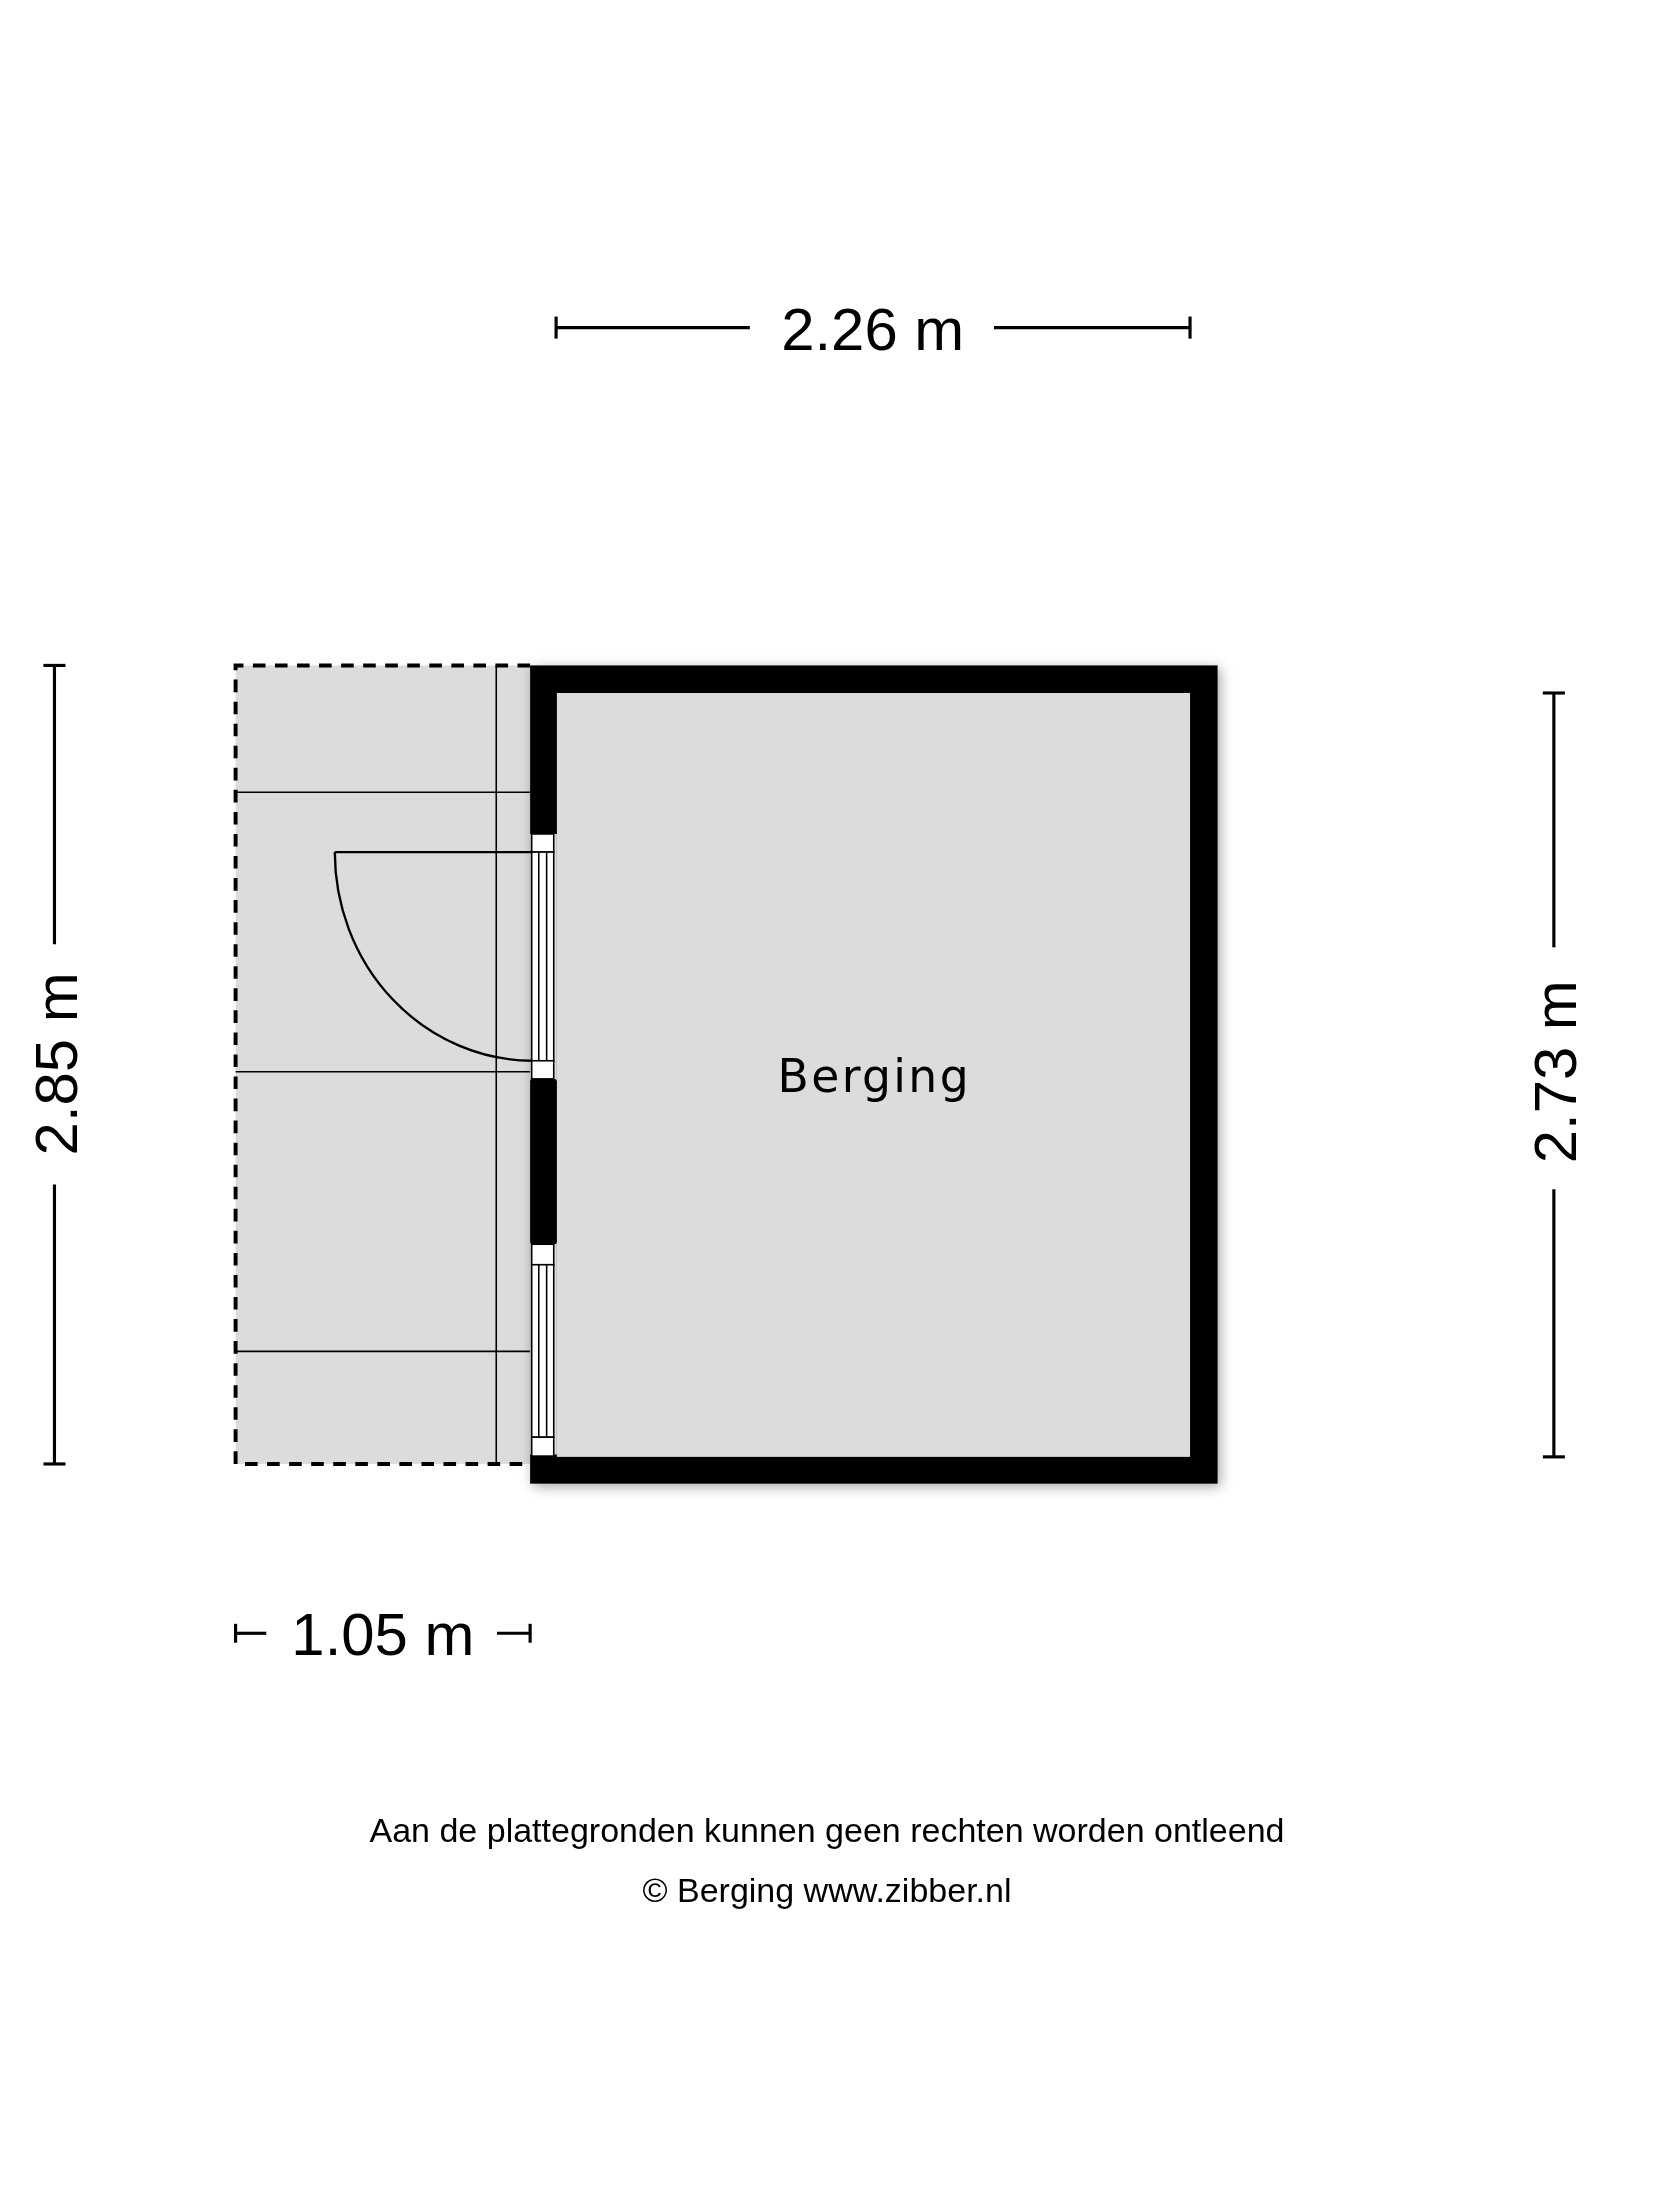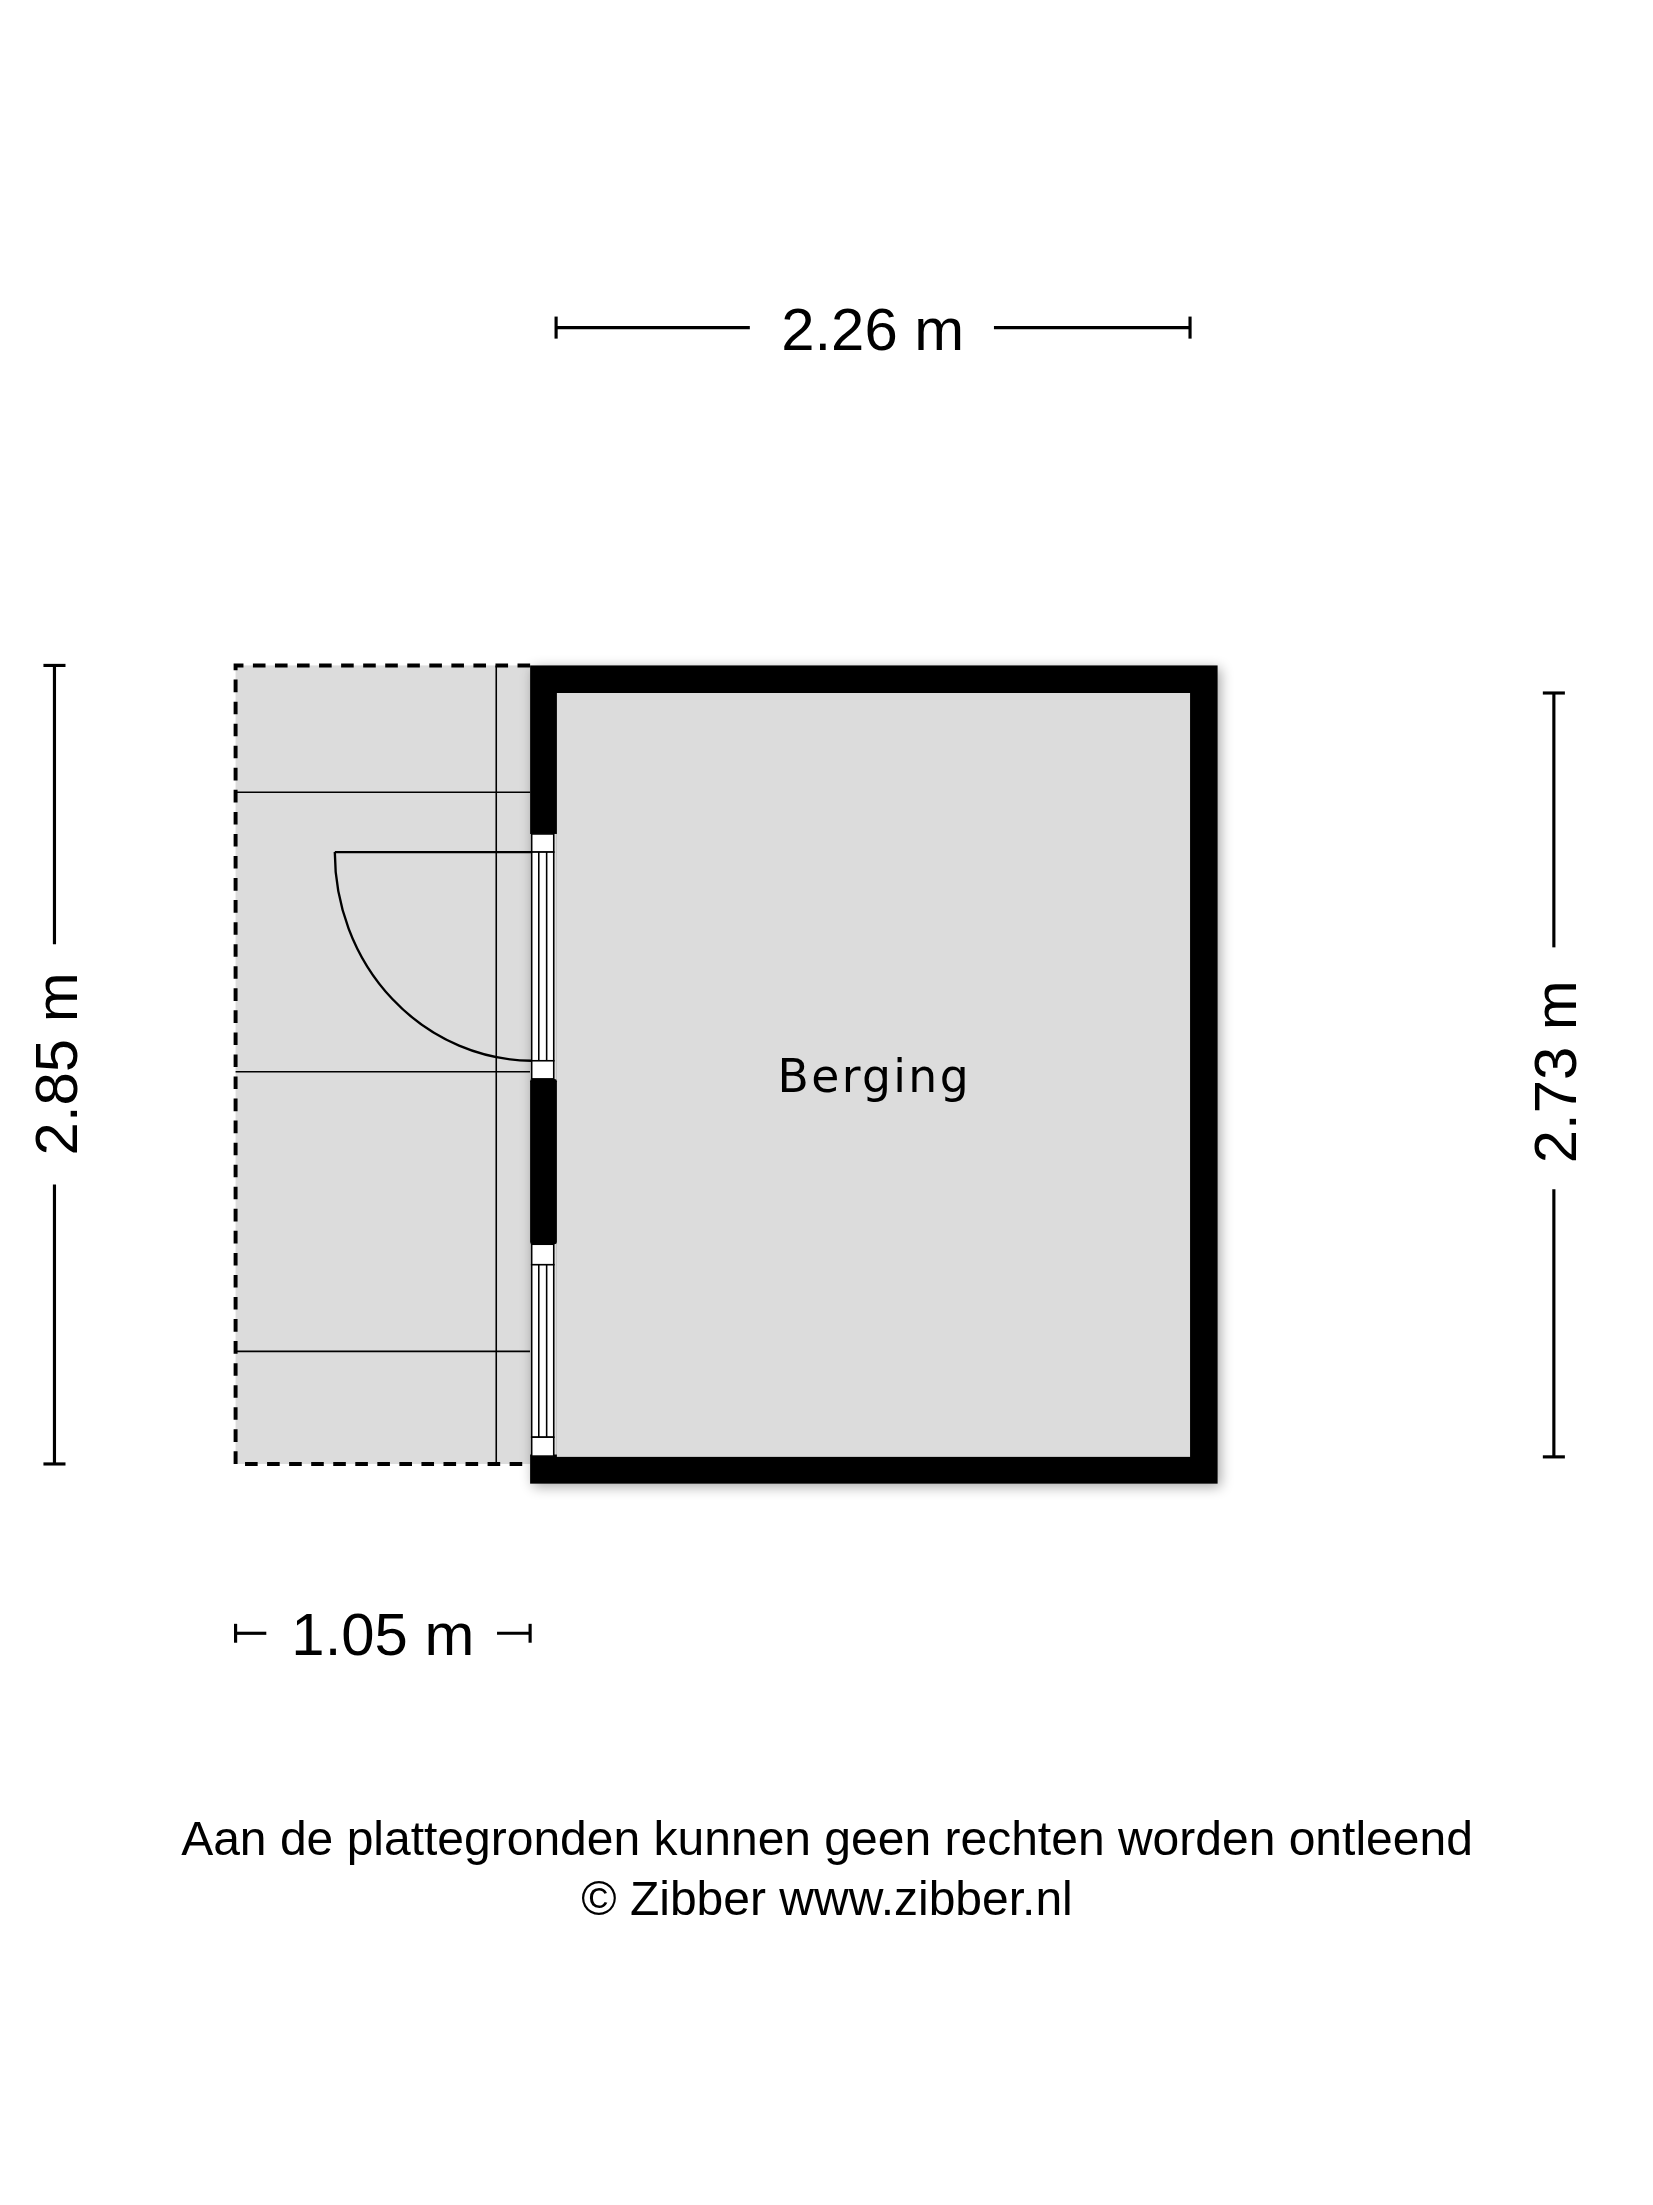--- a/index.html
+++ b/index.html
@@ -2,21 +2,21 @@
 <html style="font-size:12.6px"><head>
 <meta charset="utf-8">
 <style>
   html, body { margin: 0; padding: 0; background: #ffffff; }
   body { width: 1654px; height: 2205px; position: relative; overflow: hidden;
          font-family: "Liberation Sans", sans-serif; color: #000; }
   svg { position: absolute; left: 0; top: 0; }
   .dimtxt { font-family: "Liberation Sans", sans-serif; font-size: 76px; fill: #000; }
   .roomtxt { font-family: "DejaVu Sans", sans-serif; font-size: 58px; fill: #000; letter-spacing: 3px; }
   .footer { position: absolute; left: 0; width: 1654px; text-align: center;
-            font-family: "Liberation Sans", sans-serif; font-size: 48px; color: #000; }
+            font-family: "Liberation Sans", sans-serif; font-size: 34px; color: #000; }
 </style>
 </head>
 <body>
 
 <svg width="1654" height="2205" viewBox="0 0 2100 2800">
   <defs>
     <filter id="shadow" x="-10%" y="-10%" width="120%" height="120%">
       <feGaussianBlur in="SourceAlpha" stdDeviation="8"></feGaussianBlur>
       <feOffset dx="4" dy="4"></feOffset>
       <feComponentTransfer>
@@ -97,14 +97,14 @@
   <g>
     <line x1="299" y1="2074" x2="338" y2="2074" stroke="#000" stroke-width="4"></line>
     <line x1="299" y1="2062" x2="299" y2="2086" stroke="#000" stroke-width="4"></line>
     <line x1="631" y1="2074" x2="673" y2="2074" stroke="#000" stroke-width="4"></line>
     <line x1="673" y1="2062" x2="673" y2="2086" stroke="#000" stroke-width="4"></line>
     <text class="dimtxt" x="486" y="2101" text-anchor="middle">1.05 m</text>
   </g>
 </svg>
 
 <div class="footer" style="top:1811px;">Aan de plattegronden kunnen geen rechten worden ontleend</div>
-<div class="footer" style="top:1871px;">© Zibber www.zibber.nl</div>
+<div class="footer" style="top:1871px;">© Berging www.zibber.nl</div>
 
 
 </body></html>

